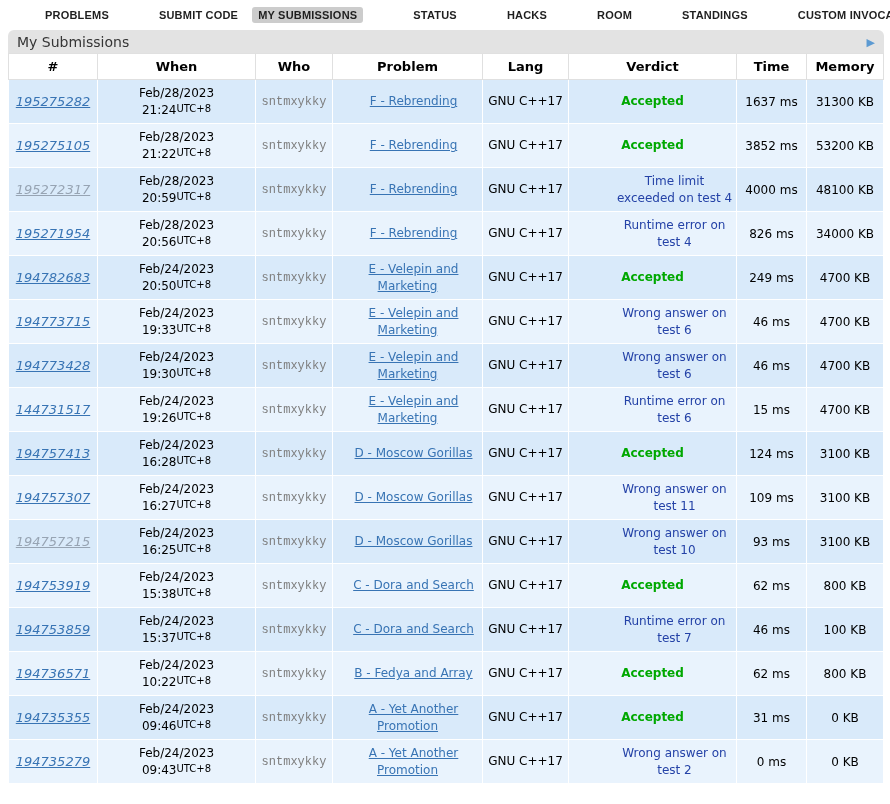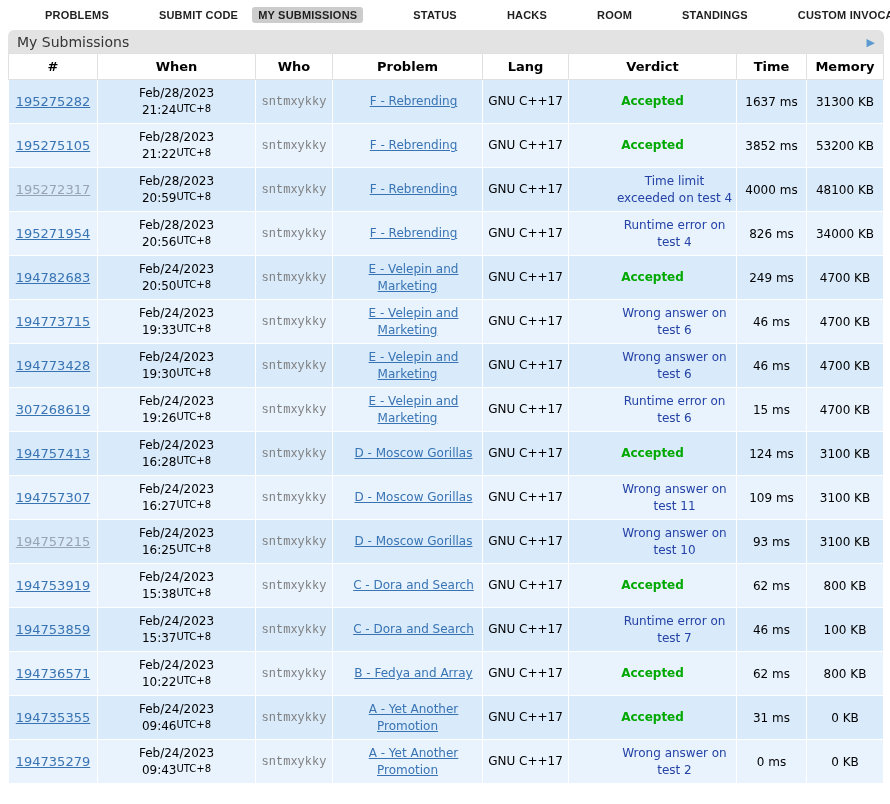--- a/index.html
+++ b/index.html
@@ -52,21 +52,21 @@
   }
   td {
     border: 1px solid #ffffff;
     font-size: 12px; text-align: center; vertical-align: middle;
     height: 44px; padding: 0 3px; color: #000;
     overflow: hidden;
   }
   tr.odd td  { background: var(--row_odd); }
   tr.even td { background: var(--row_even); }
 
-  a.sub-link { color: var(--link_blue); text-decoration: underline; font-size: 13px; cursor: pointer; }
+  a.sub-link { color: var(--link_blue); text-decoration: underline; font-size: 13px; cursor: pointer; font-style: italic; }
   a.sub-link.visited { color: var(--visited_gray); }
   a.prob-link { color: var(--link_blue); text-decoration: underline; line-height: 1.35; cursor: pointer; padding-left: 12px; }
   a.who-link { color: var(--who_gray); text-decoration: none; cursor: pointer; font-family: Liberation Mono, monospace; }
 
   .c-when { line-height: 1.4; }
   .tz { font-size: 10px; vertical-align: 2px; }
   .verdict { line-height: 1.35; display: inline-block; }
   .v-accepted { color: var(--accepted_green); font-weight: bold; text-align: center; }
   .v-rejected { color: var(--rejected_blue); margin-left: 44px; }
   .c-lang { line-height: 1.35; }
@@ -199,21 +199,21 @@
       <div><span>19:30</span><span class="tz">UTC+8</span></div>
     </td>
     <td><a class="who-link">sntmxykky</a></td>
     <td><a class="prob-link">E - Velepin and Marketing</a></td>
     <td class="c-lang">GNU C++17</td>
     <td><span class="verdict v-rejected">Wrong answer on test 6</span></td>
     <td>46 ms</td>
     <td>4700 KB</td>
   </tr>
         <tr class="even">
-    <td><a class="sub-link">307268619</a></td>
+    <td><a class="sub-link">144731517</a></td>
     <td class="c-when">
       <div>Feb/24/2023</div>
       <div><span>19:26</span><span class="tz">UTC+8</span></div>
     </td>
     <td><a class="who-link">sntmxykky</a></td>
     <td><a class="prob-link">E - Velepin and Marketing</a></td>
     <td class="c-lang">GNU C++17</td>
     <td><span class="verdict v-rejected">Runtime error on test 6</span></td>
     <td>15 ms</td>
     <td>4700 KB</td>

